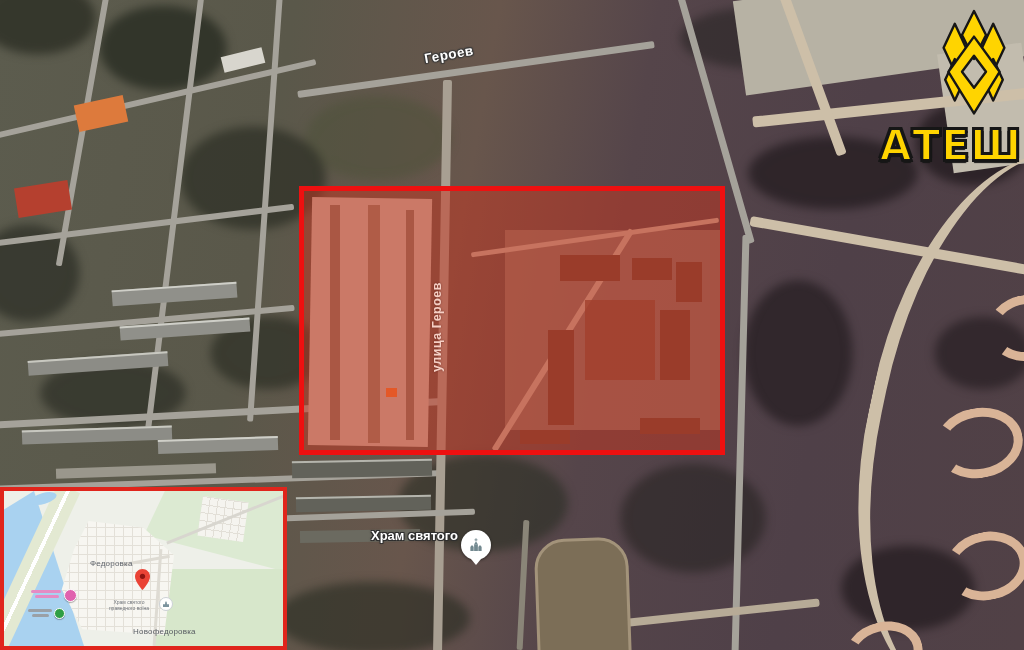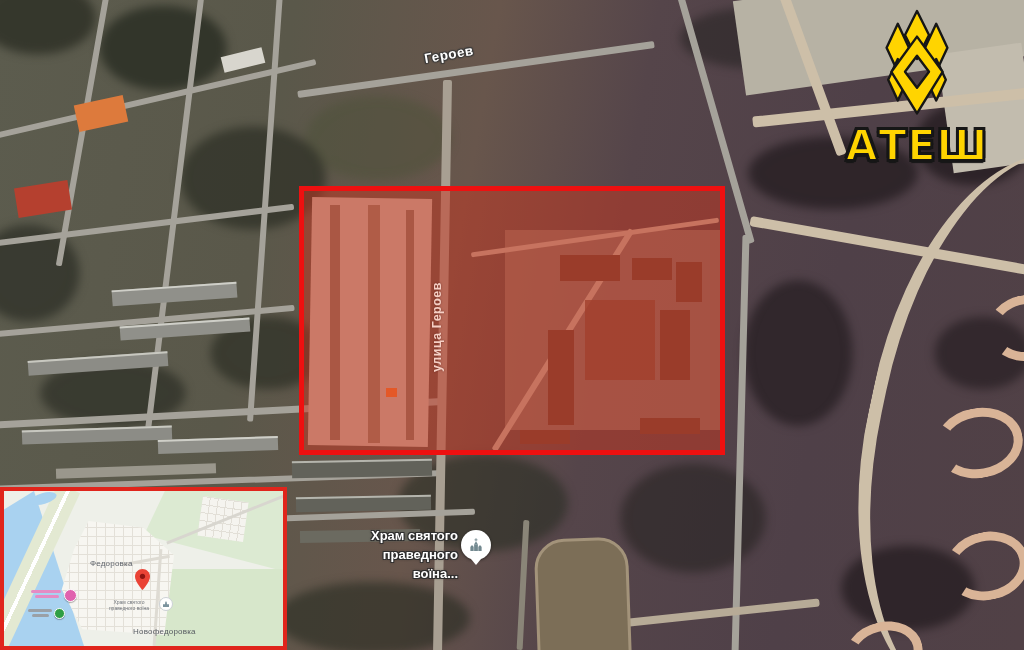--- a/index.html
+++ b/index.html
@@ -43,21 +43,21 @@
       color:#f6cfc4;font-size:12.5px;font-weight:bold;letter-spacing:.5px;
       text-shadow:0 0 2px rgba(90,30,20,.8);}
   .church-text{position:absolute;left:344px;top:527px;width:114px;z-index:6;text-align:right;
       color:#fff;font-size:13px;font-weight:bold;line-height:1.45;
       text-shadow:-1px -1px 0 #2e2e2e,1px -1px 0 #2e2e2e,-1px 1px 0 #2e2e2e,1px 1px 0 #2e2e2e,0 0 3px #222;}
   .church-ic{position:absolute;left:461px;top:530px;width:30px;height:30px;background:#fff;border-radius:50%;
       z-index:6;display:flex;align-items:center;justify-content:center;box-shadow:0 1px 3px rgba(0,0,0,.45);}
   .church-ic:after{content:"";position:absolute;left:50%;bottom:-5px;transform:translateX(-50%);
       border:5px solid transparent;border-top:6px solid #fff;border-bottom:none;}
   
-  .logo{position:absolute;left:812px;top:5px;width:210px;z-index:9;text-align:center;}
+  .logo{position:absolute;left:812px;top:5px;width:210px;z-index:9;text-align:right;}
   .logo-text{margin-top:-4px;font-family:"DejaVu Sans","Liberation Sans",sans-serif;
       font-size:41px;font-weight:900;letter-spacing:1px;color:#ffd400;transform:scaleY(1.05);
       -webkit-text-stroke:2px #161616;
       text-shadow:-2px -2px 0 #161616,2px -2px 0 #161616,-2px 2px 0 #161616,2px 2px 0 #161616,0 3px 1px #161616;}
   
   .inset{position:absolute;left:0;top:487px;width:287px;height:163px;box-sizing:border-box;
       border:4px solid #e0251c;background:#eef0e9;z-index:10;overflow:hidden;}
   .inset *{position:absolute;}
   .in-water{left:0;top:0;width:100px;height:155px;background:#a9d2f0;
       clip-path:polygon(0 12%,30% 0,80% 100%,0 100%);}
@@ -163,21 +163,20 @@
     <div class="bd" style="left:386px;top:388px;width:11px;height:9px;background:#ff7a2e"></div>
   </div>
 
   <div class="hl"></div>
 
   <div class="lbl-top">Героев</div>
   <div class="lbl-vert">улица Героев</div>
 
   <div class="church-text">
     <div>Храм святого</div>
-    <div>праведного воїна...</div>
   </div>
   <div class="church-ic">
     <svg width="18" height="18" viewBox="0 0 24 24">
       <g fill="#72888f">
         <path d="M11.4 3h1.2v4h-1.2z"></path>
           <path d="M10 4.6h4v1.1h-4z"></path>
         <path d="M9.5 11l2.5-4 2.5 4z"></path>
           <rect x="9.5" y="11" width="5" height="9"></rect>
         <path d="M4.5 14.5l2.2-2.6 2.2 2.6z"></path>
           <rect x="4.5" y="14.5" width="4.4" height="5.5"></rect>

